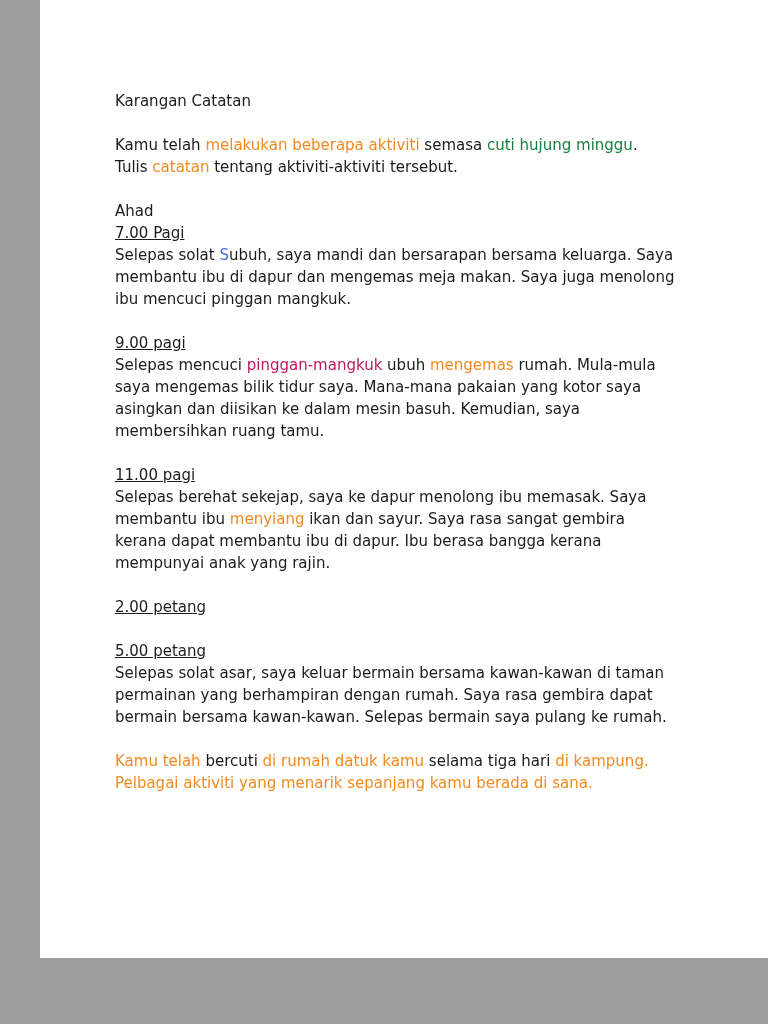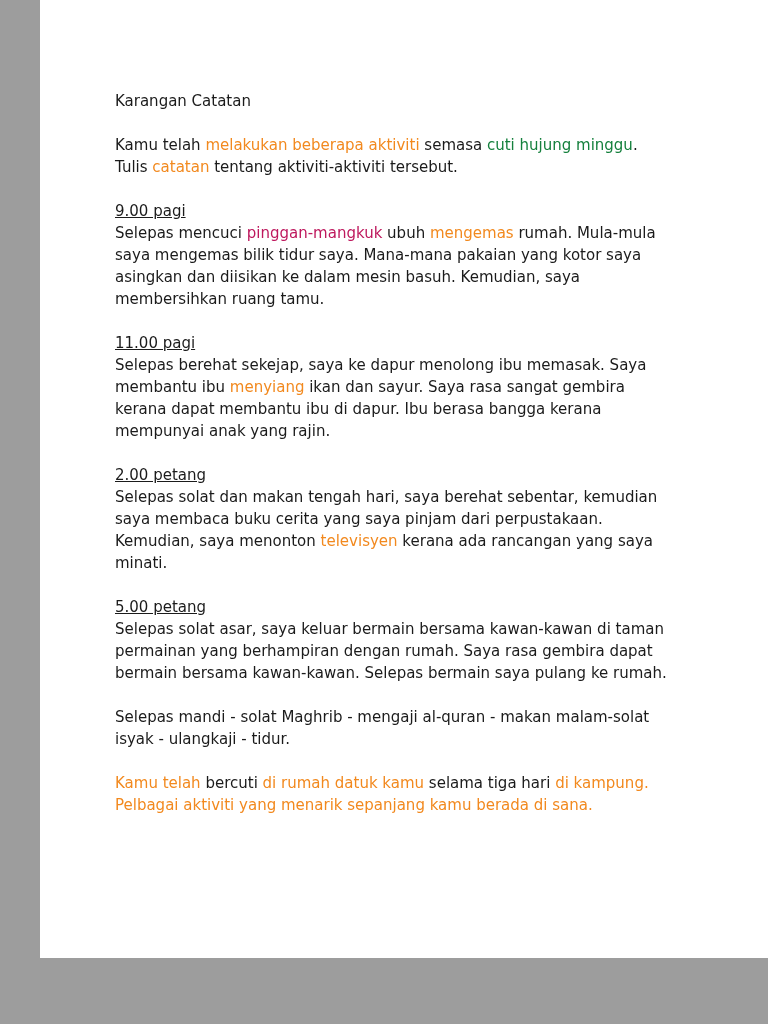--- a/index.html
+++ b/index.html
@@ -64,45 +64,48 @@
 <body>
 
 <div class="viewer">
   <div class="page">
     <div class="content">
 
       <h1 class="doc-title">Karangan Catatan</h1>
 
       <p class="para"><span>Kamu telah </span><span style="color: rgb(242, 137, 30);">melakukan beberapa aktiviti</span><span> semasa </span><span style="color: #15803d;">cuti hujung minggu</span><span>.</span><br><span>Tulis </span><span style="color: rgb(242, 137, 30);">catatan</span><span> tentang aktiviti-aktiviti tersebut.</span></p>
 
+      <p class="day-label">Ahad</p>
 
       <div>
+  <div class="section">
+    <p class="time">7.00 Pagi</p>
+    <p class="body"><span>Selepas solat </span><span style="color: rgb(62, 111, 216);">S</span><span>ubuh, saya mandi dan bersarapan bersama keluarga. Saya membantu ibu di dapur dan mengemas meja makan. Saya juga menolong ibu mencuci pinggan mangkuk.</span></p>
+  </div>
 
   <div class="section">
     <p class="time">9.00 pagi</p>
     <p class="body"><span>Selepas mencuci </span><span style="color: #be185d;">pinggan-mangkuk</span><span> ubuh </span><span style="color: rgb(242, 137, 30);">mengemas</span><span> rumah. Mula-mula saya mengemas bilik tidur saya. Mana-mana pakaian yang kotor saya asingkan dan diisikan ke dalam mesin basuh. Kemudian, saya membersihkan ruang tamu.</span></p>
   </div>
 
   <div class="section">
     <p class="time">11.00 pagi</p>
     <p class="body"><span>Selepas berehat sekejap, saya ke dapur menolong ibu memasak. Saya membantu ibu </span><span style="color: rgb(242, 137, 30);">menyiang</span><span> ikan dan sayur. Saya rasa sangat gembira kerana dapat membantu ibu di dapur. Ibu berasa bangga kerana mempunyai anak yang rajin.</span></p>
   </div>
 
   <div class="section">
     <p class="time">2.00 petang</p>
-    <p class="body"><span>Selepas solat dan makan tengah hari, saya berehat sebentar, kemudian saya membaca buku cerita yang saya pinjam dari perpustakaan. Kemudian, saya menonton </span><span style="color: rgb(242, 137, 30);">televisyen</span><span> kerana ada rancangan yang saya minati.</span></p>
   </div>
 
   <div class="section">
     <p class="time">5.00 petang</p>
     <p class="body"><span>Selepas solat asar, saya keluar bermain bersama kawan-kawan di taman permainan yang berhampiran dengan rumah. Saya rasa gembira dapat bermain bersama kawan-kawan. Selepas bermain saya pulang ke rumah.</span></p>
   </div>
 
   <div class="section">
-    <p class="body"><span>Selepas mandi - solat Maghrib - mengaji al-quran - makan malam-solat isyak - ulangkaji - tidur.</span></p>
   </div>
 </div>
 
       <p class="footer-para"><span style="color: rgb(242, 137, 30);">Kamu telah </span><span>bercuti </span><span style="color: rgb(242, 137, 30); margin-top: 14px;">di rumah datuk kamu</span><span> selama tiga hari </span><span style="color: rgb(242, 137, 30);">di kampung.</span><br><span style="color: rgb(242, 137, 30);">Pelbagai aktiviti yang menarik sepanjang kamu berada di sana.</span></p>
 
     </div>
   </div>
 </div>
 
 </body></html>

